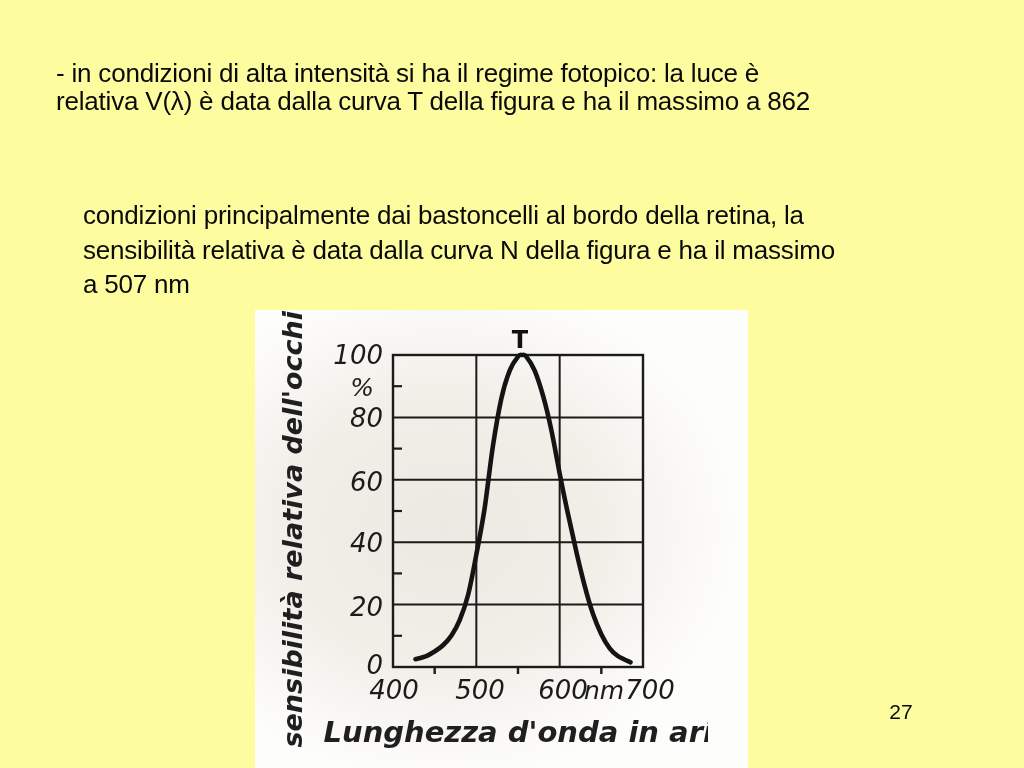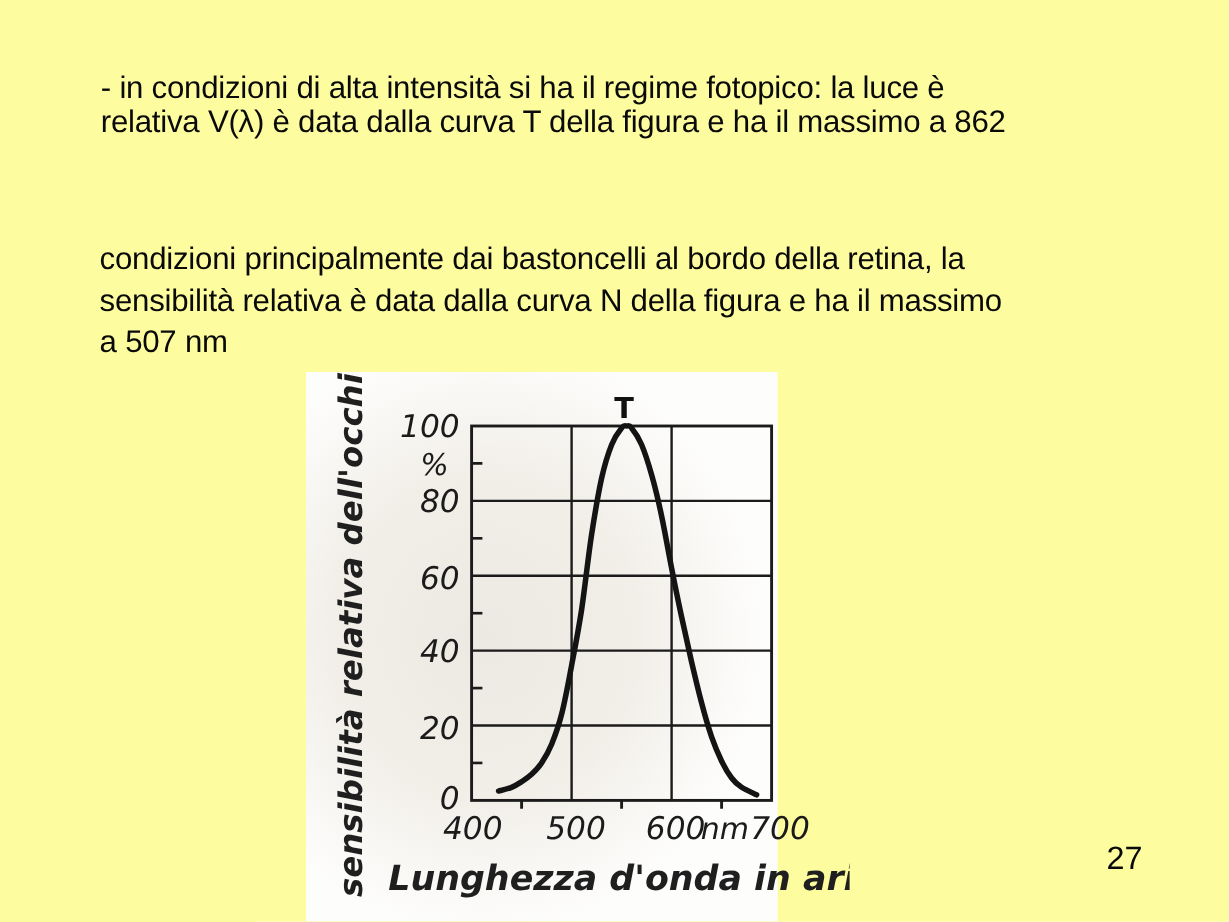--- a/index.html
+++ b/index.html
@@ -4,30 +4,30 @@
 <style>
   html, body { margin:0; padding:0; }
   .slide {
     position:relative; width:1024px; height:768px; overflow:hidden;
     background:#FDFC9E;
     font-family:"Liberation Sans", sans-serif;
     color:#0a0a0a;
   }
   .para { position:absolute; }
   .para .line { white-space:nowrap; }
-  .para-1 { left:84px; top:59px; font-size:26px; line-height:28px; letter-spacing:-0.2px; }
+  .para-1 { left:56px; top:59px; font-size:26px; line-height:28px; letter-spacing:-0.2px; }
   .para-2 { left:83px; top:198px; font-size:26px; line-height:34.5px; letter-spacing:-0.2px; }
   .figure {
-    position:absolute; left:255px; top:310px; width:393px; height:458px;
+    position:absolute; left:255px; top:310px; width:493px; height:458px;
     background: radial-gradient(ellipse 60% 55% at 38% 48%, #ECE9E2 0%, #F2EFE9 55%, #FBFAF8 88%, #FDFDFC 100%);
   }
   .figure svg { display:block; width:453px; height:458px; }
   .page-number {
-    position:absolute; left:922px; top:700px; width:50px;
-    font-size:27px; text-align:left;
+    position:absolute; left:876px; top:700px; width:50px;
+    font-size:21px; text-align:center;
   }
   
   .tick-label  { font-family:"DejaVu Sans", sans-serif; font-style:italic; font-size:26px; fill:#1b1b1b; }
   .unit-label  { font-family:"DejaVu Sans", sans-serif; font-style:italic; font-size:25px; fill:#1b1b1b; }
   .axis-title-x { font-family:"DejaVu Sans", sans-serif; font-style:italic; font-weight:600; font-size:29px; fill:#1f1f1f; }
   .axis-title-y { font-family:"DejaVu Sans", sans-serif; font-style:italic; font-weight:600; font-size:27px; fill:#1f1f1f; }
   .series-label { font-family:"DejaVu Sans", sans-serif; font-weight:700; font-size:24px; fill:#111; }
 </style>
 </head>
 <body>

